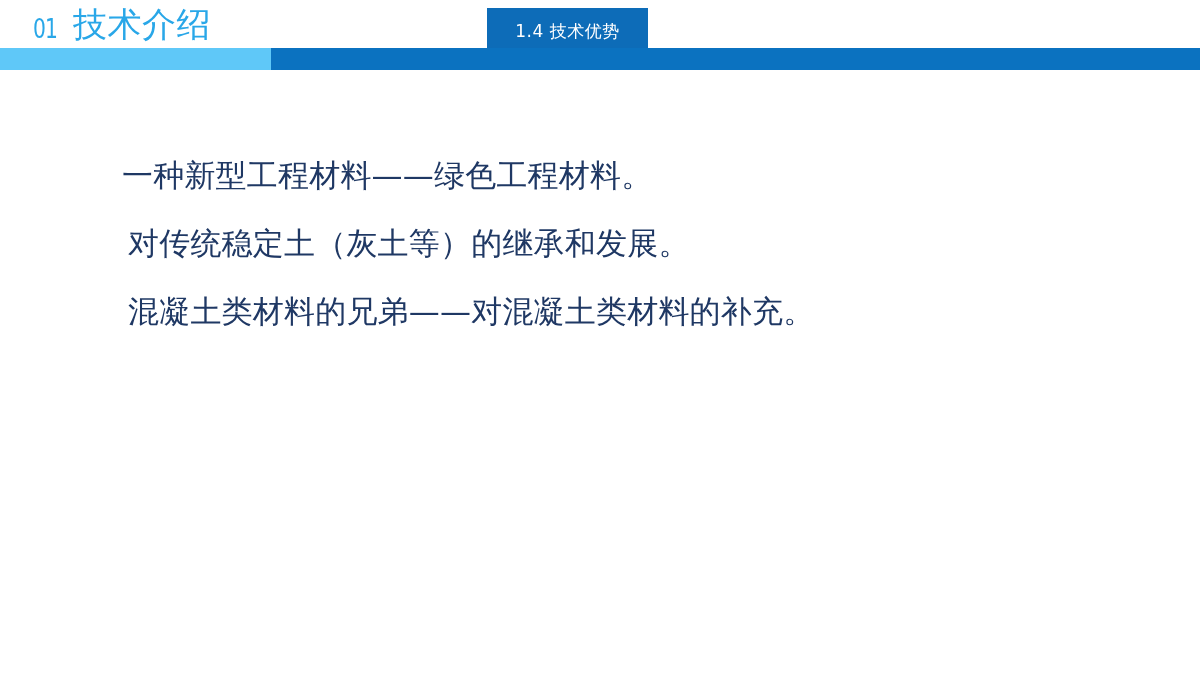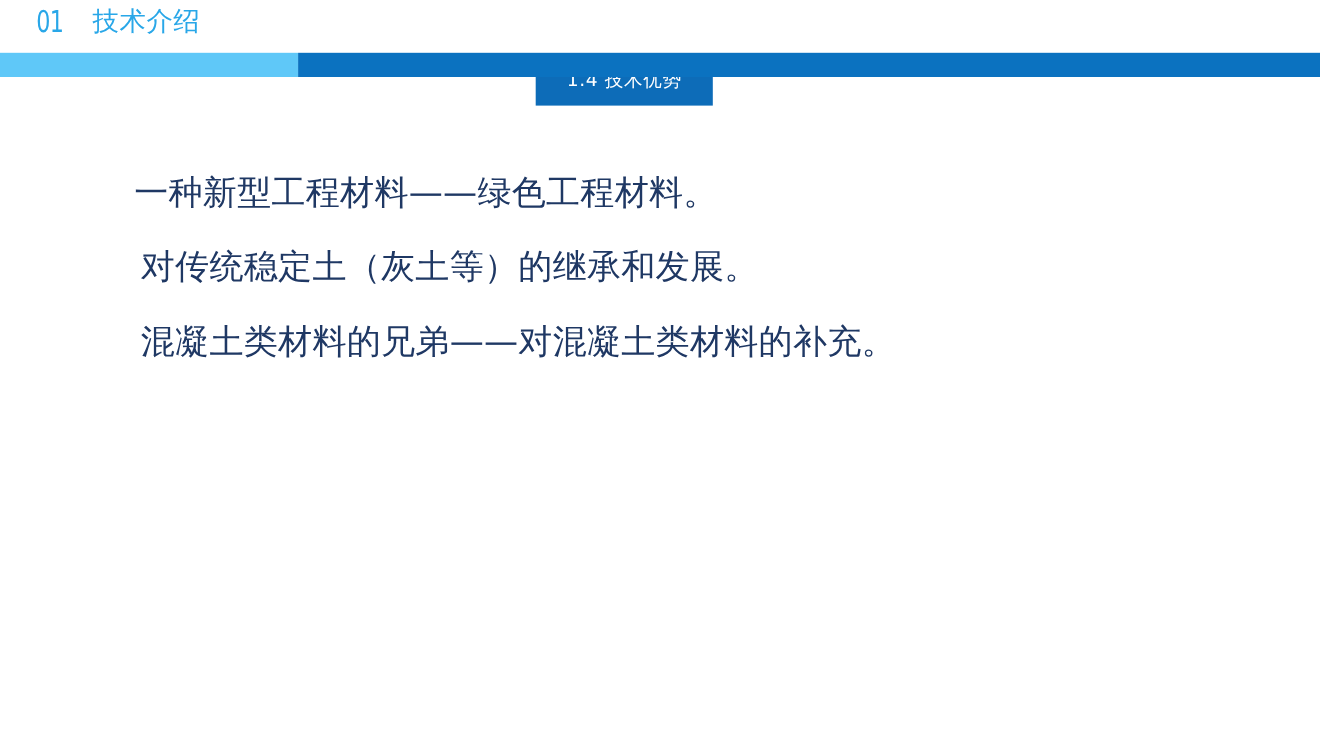--- a/index.html
+++ b/index.html
@@ -29,60 +29,59 @@
     top: 0;
     width: 1200px;
     height: 48px;
   }
 
   .section-mark {
     position: absolute;
     left: 33px;
     top: 7px;
     display: flex;
-    align-items: flex-start;
-    gap: 20px;
+    align-items: flex-end;
+    gap: 9px;
     white-space: nowrap;
   }
 
   .section-number {
     font-family: "DejaVu Sans", sans-serif;
     font-size: 26px;
     line-height: 1;
     letter-spacing: -1px;
     color: #29A7E8;
     font-weight: 400;
     transform: scaleX(0.78) scaleY(1.05);
     transform-origin: left bottom;
     position: relative;
     top: 1px;
   }
 
   .section-title {
     font-family: "DejaVu Sans", "Liberation Sans", sans-serif;
-    font-size: 24px;
+    font-size: 34px;
     line-height: 1;
     color: #29A7E8;
     font-weight: 400;
     letter-spacing: 0.5px;
   }
 
   
   .topic-badge {
     position: absolute;
     left: 487px;
     top: 8px;
     width: 161px;
     height: 46px;
     background: #0D6CB8;
     display: flex;
     align-items: center;
     justify-content: center;
     box-sizing: border-box;
-    margin-top: 42px;
   }
 
   .topic-badge-text {
     color: #ffffff;
     font-family: "DejaVu Sans", "Liberation Sans", sans-serif;
     font-size: 17px;
     line-height: 1;
     letter-spacing: 0.5px;
     white-space: nowrap;
   }

